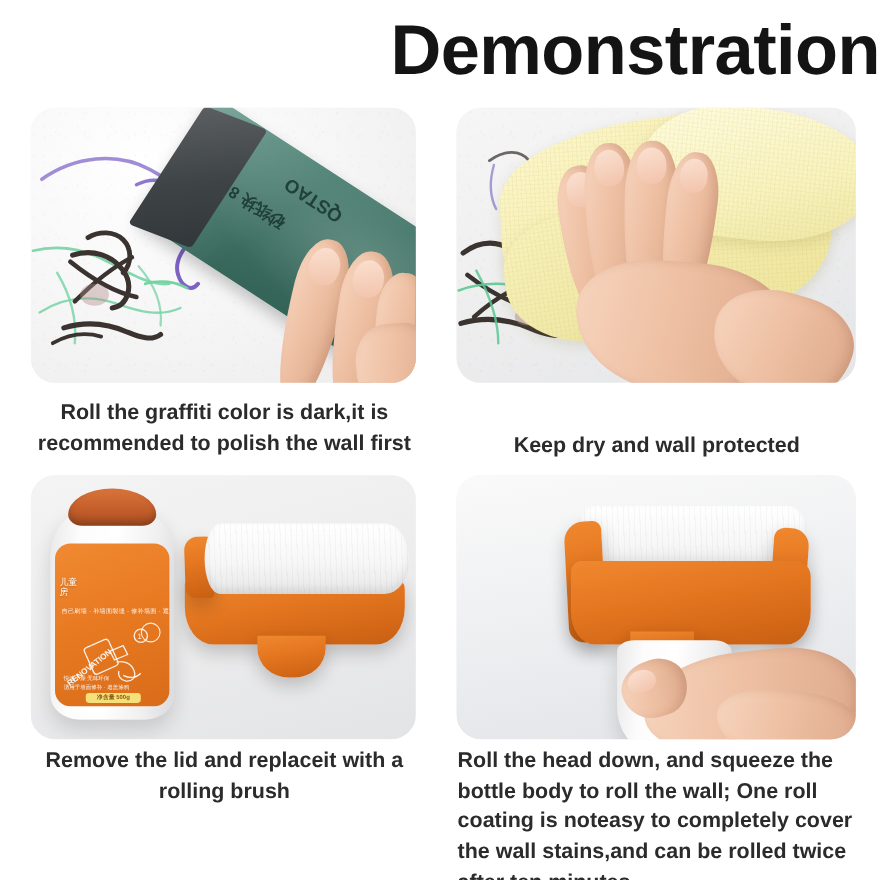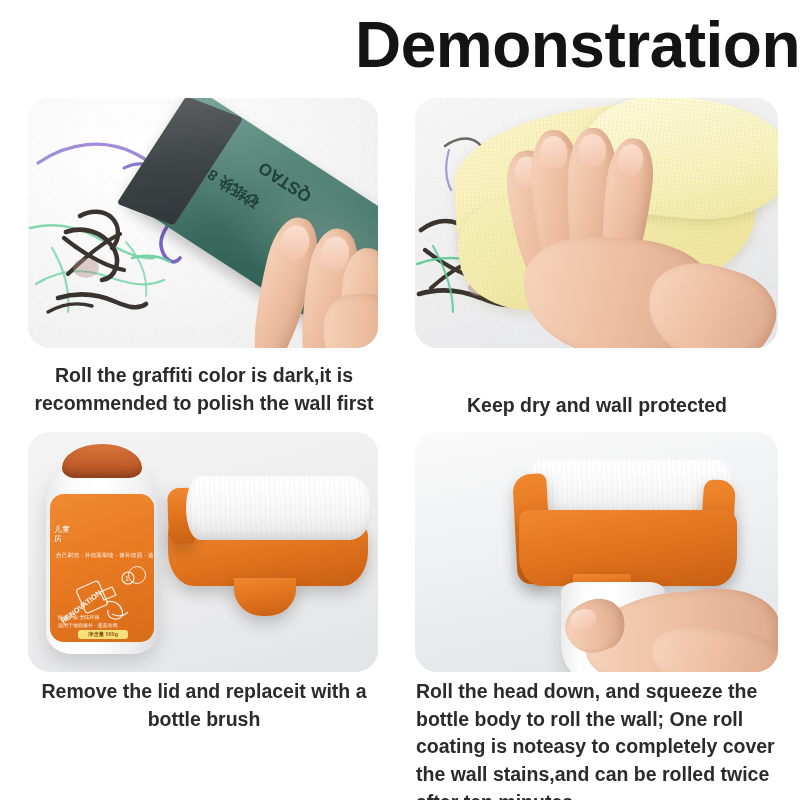--- a/index.html
+++ b/index.html
@@ -373,21 +373,21 @@
                 border-radius: 12px 6px 4px 10px; transform:rotate(-2deg);"></div>
     <div class="roller-nap" style="left:158px; top:44px; width:186px; height:64px;
                 border-radius: 14px 22px 22px 14px / 32px 32px 32px 32px;">
       <div class="roller-nap-fuzz"></div>
     </div>
     <div class="roller-frame" style="left:206px; top:146px; width:62px; height:38px;
                 border-radius: 0 0 46% 46% / 0 0 70% 70%;"></div>
   </div>
 </div>
 
-<div class="caption" id="caption-3">Remove the lid and replaceit with a bottle brush</div>
+<div class="caption" id="caption-3">Remove the lid and replaceit with a rolling brush</div>
 
 <div class="panel" id="panel-4">
   <div class="photo" style="background:linear-gradient(170deg,#fafafa 0%,#eeeff1 50%,#e2e3e6 100%);">
 
     <div class="roller-nap" style="left:108px; top:28px; width:212px; height:62px;
                 border-radius: 16px 18px 18px 16px / 30px 30px 30px 30px;">
       <div class="roller-nap-fuzz"></div>
     </div>
 
     <div class="roller-frame" style="left:100px; top:42px; width:34px; height:110px;

